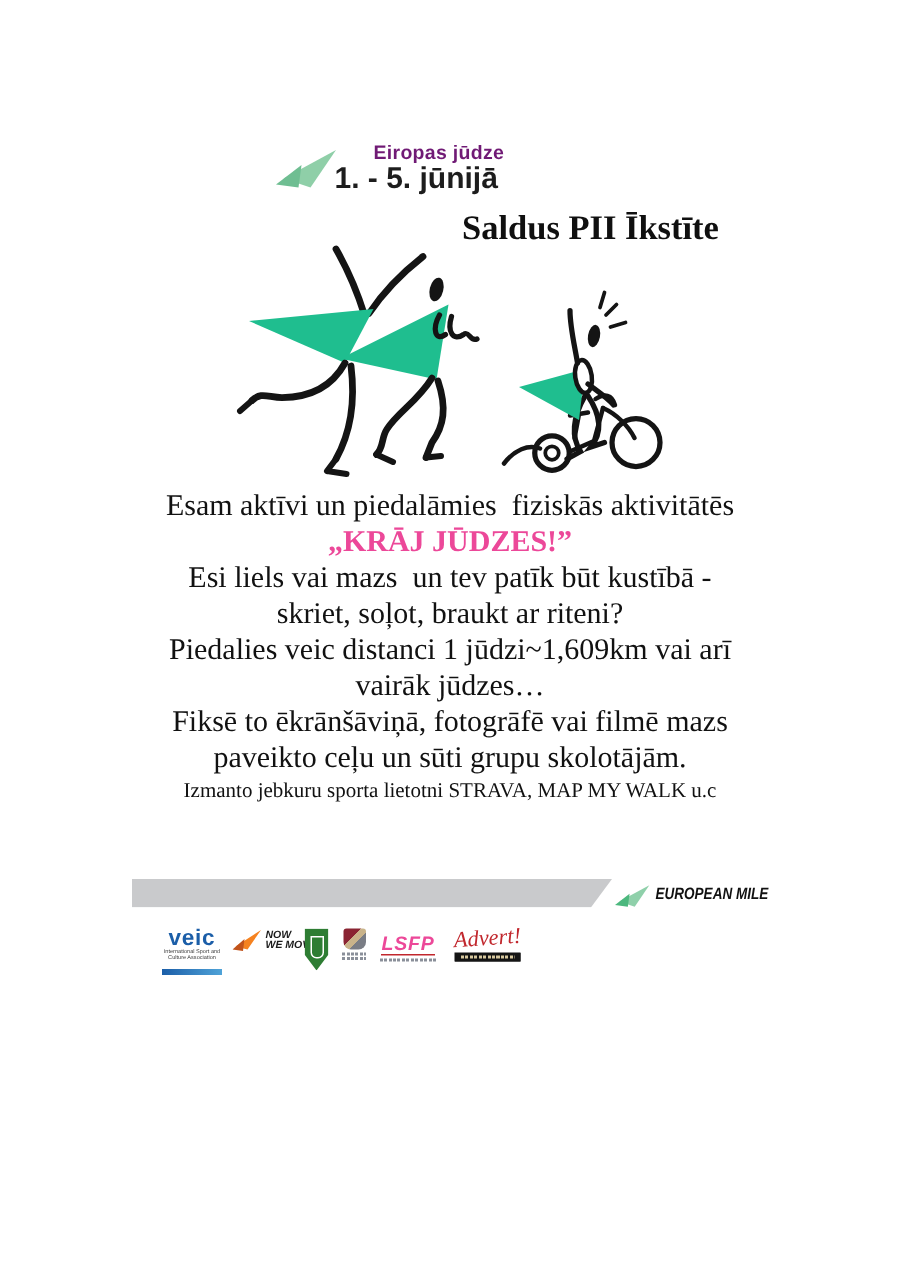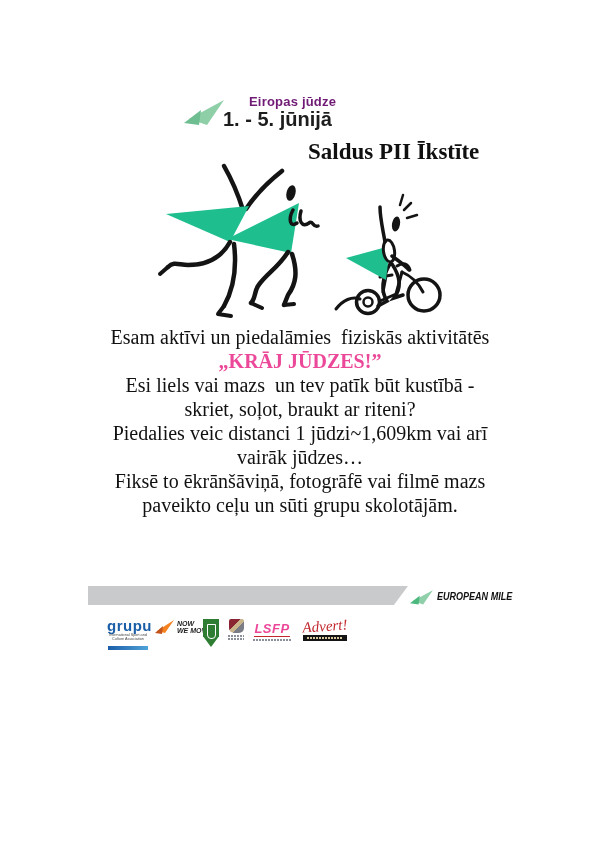--- a/index.html
+++ b/index.html
@@ -110,33 +110,34 @@
 
   <div class="abs text-block">
     <div class="text-line">Esam aktīvi un piedalāmies  fiziskās aktivitātēs</div>
     <div class="text-line green">„KRĀJ JŪDZES!”</div>
     <div class="text-line">Esi liels vai mazs  un tev patīk būt kustībā -</div>
     <div class="text-line">skriet, soļot, braukt ar riteni?</div>
     <div class="text-line">Piedalies veic distanci 1 jūdzi~1,609km vai arī</div>
     <div class="text-line">vairāk jūdzes…</div>
     <div class="text-line">Fiksē to ēkrānšāviņā, fotogrāfē vai filmē mazs</div>
     <div class="text-line">paveikto ceļu un sūti grupu skolotājām.</div>
+    <div class="text-line small">Izmanto jebkuru sporta lietotni STRAVA, MAP MY WALK u.c</div>
   </div>
 
   <div class="abs banner-bar"></div>
   <svg class="abs" style="left:410px;top:586px" width="24" height="22" viewBox="0 0 42 28">
     <polygon points="5,21 40,2 23,27" fill="#8FD0AA"></polygon>
     <polygon points="0,25 17,12 15,27" fill="#4CB87E"></polygon>
   </svg>
   <div class="abs em-text">EUROPEAN MILE</div>
 
   <div class="abs sponsors-row">
 
     <div class="sponsor isca">
-      <div class="isca-word">grupu</div>
+      <div class="isca-word">veic</div>
       <div class="isca-sub">International Sport and Culture Association</div>
       <div class="isca-bar"></div>
     </div>
 
     <div class="sponsor nwm">
       <svg width="20" height="16" viewBox="0 0 20 16">
         <polygon points="2,12 19,1 10,14" fill="#F58220"></polygon>
         <polygon points="0,14 8,7 7,15" fill="#C1531B"></polygon>
       </svg>
       <div>

